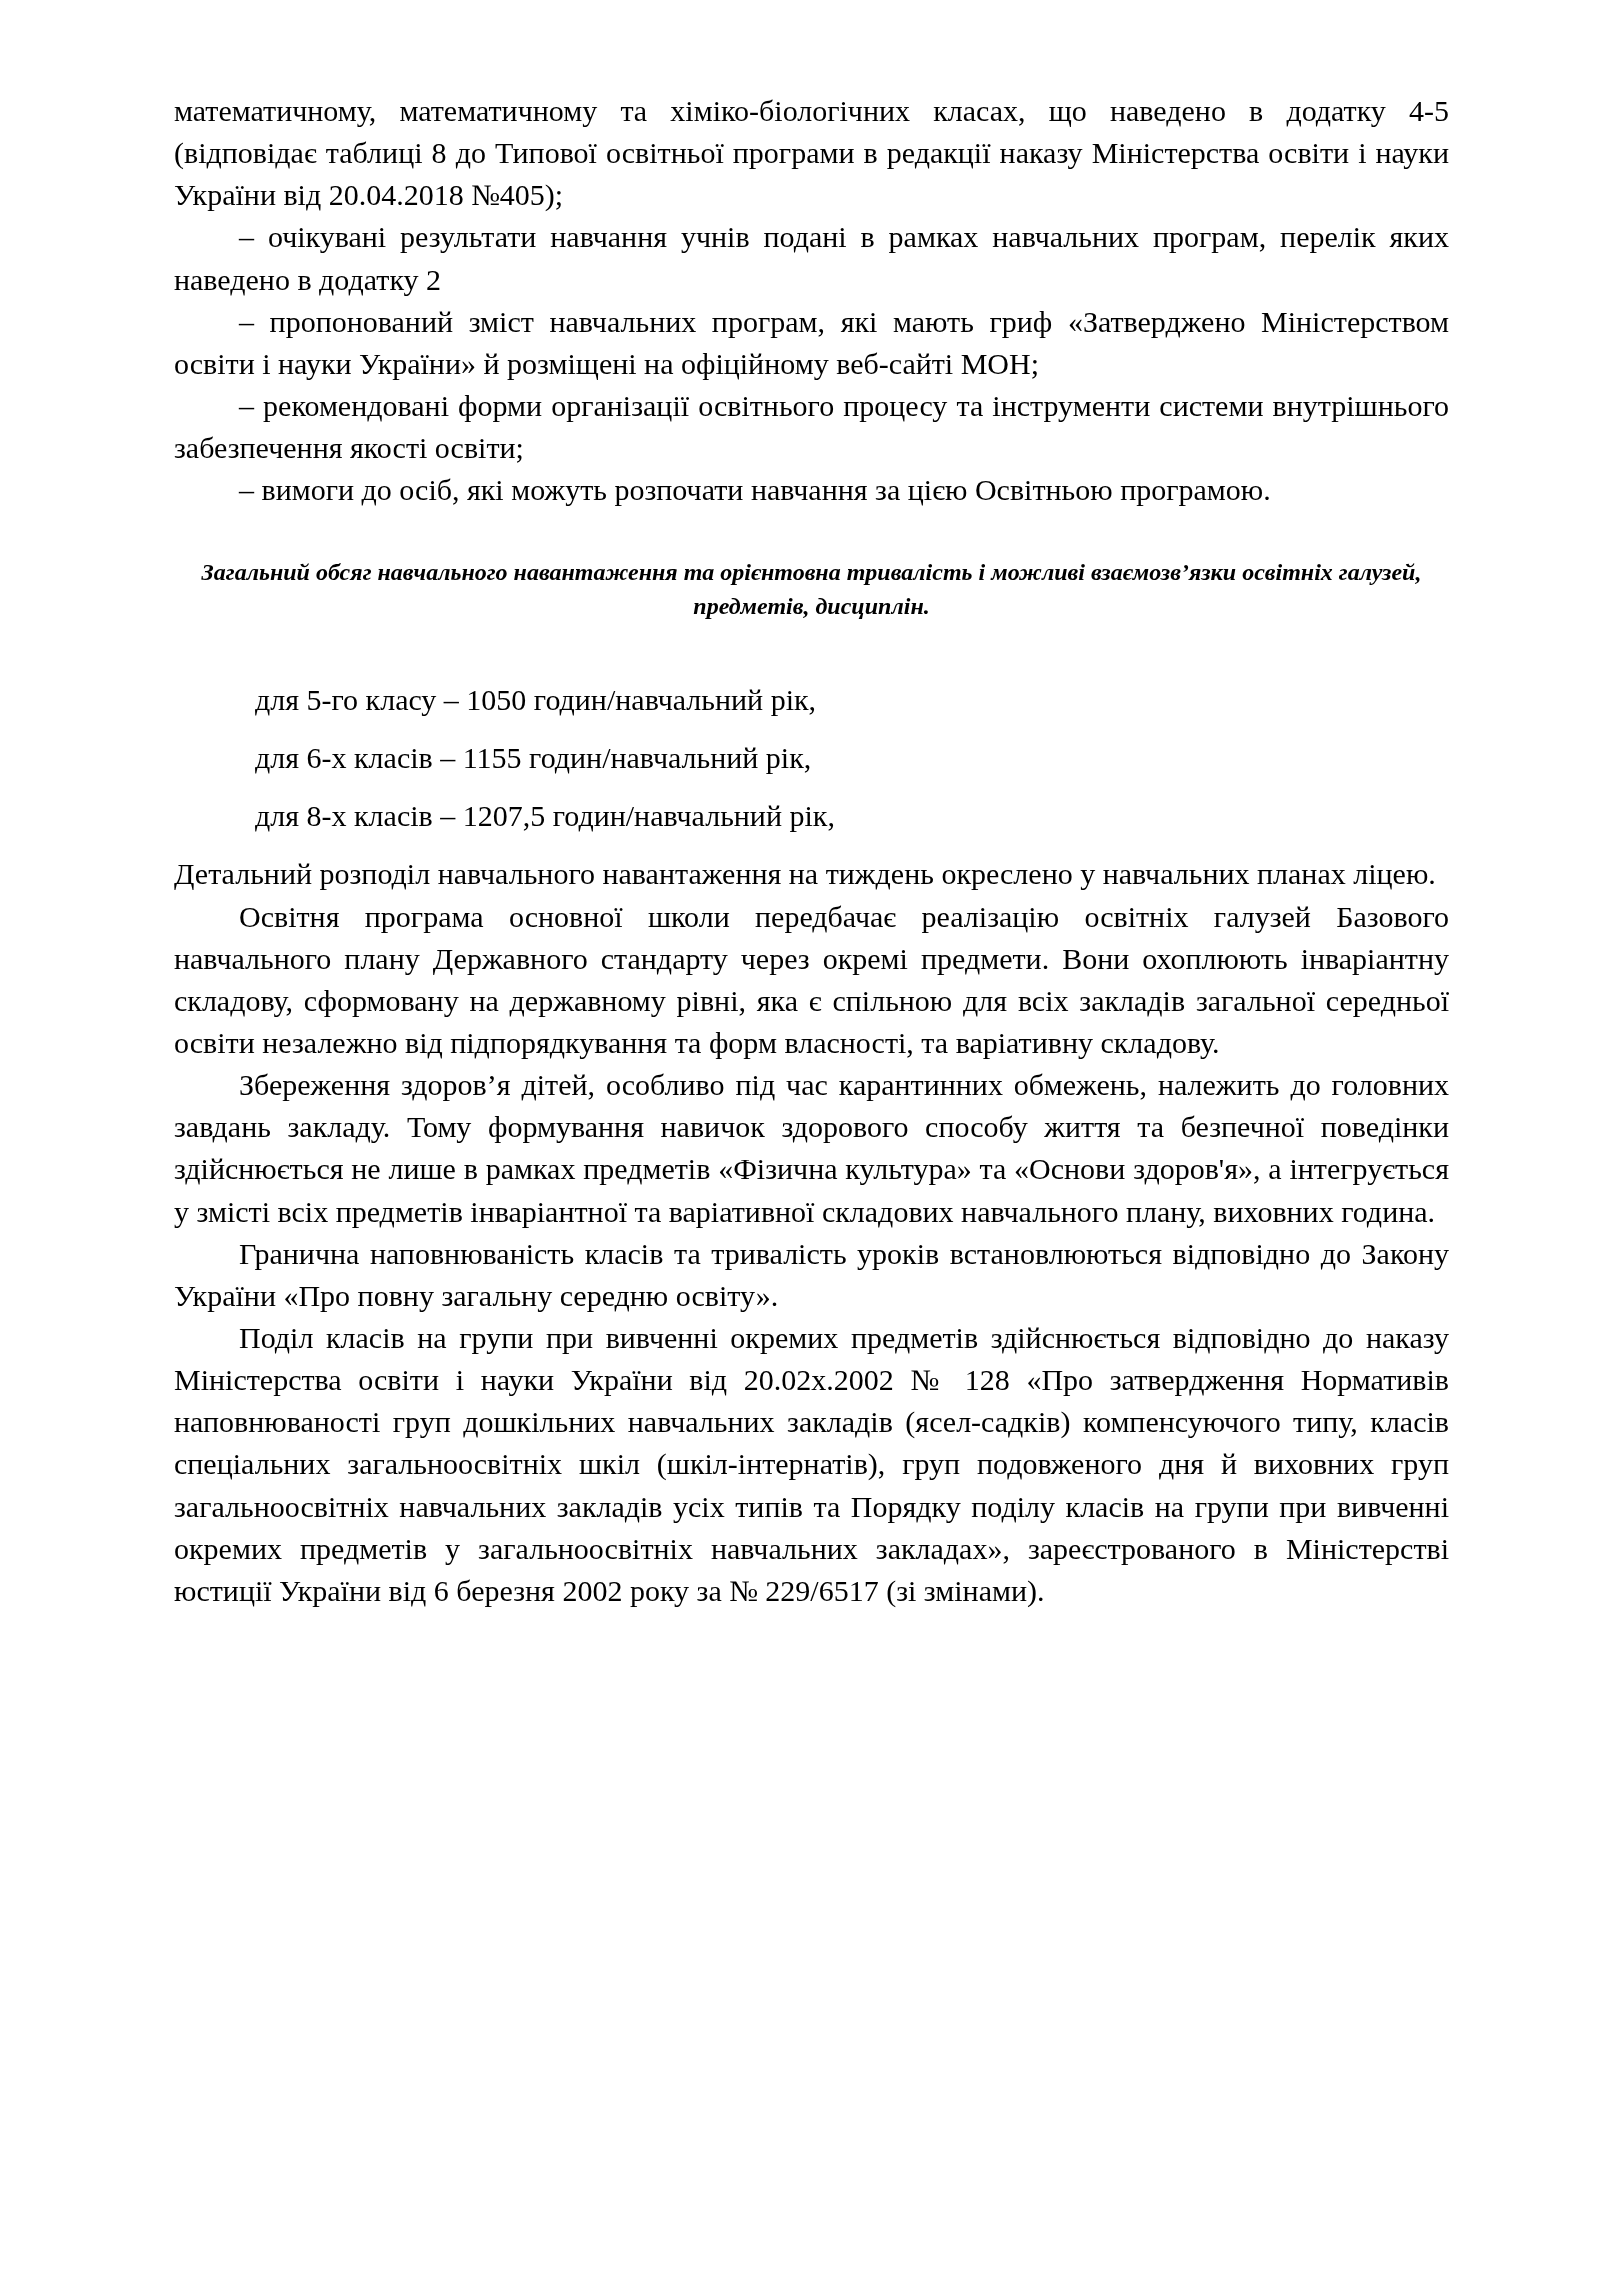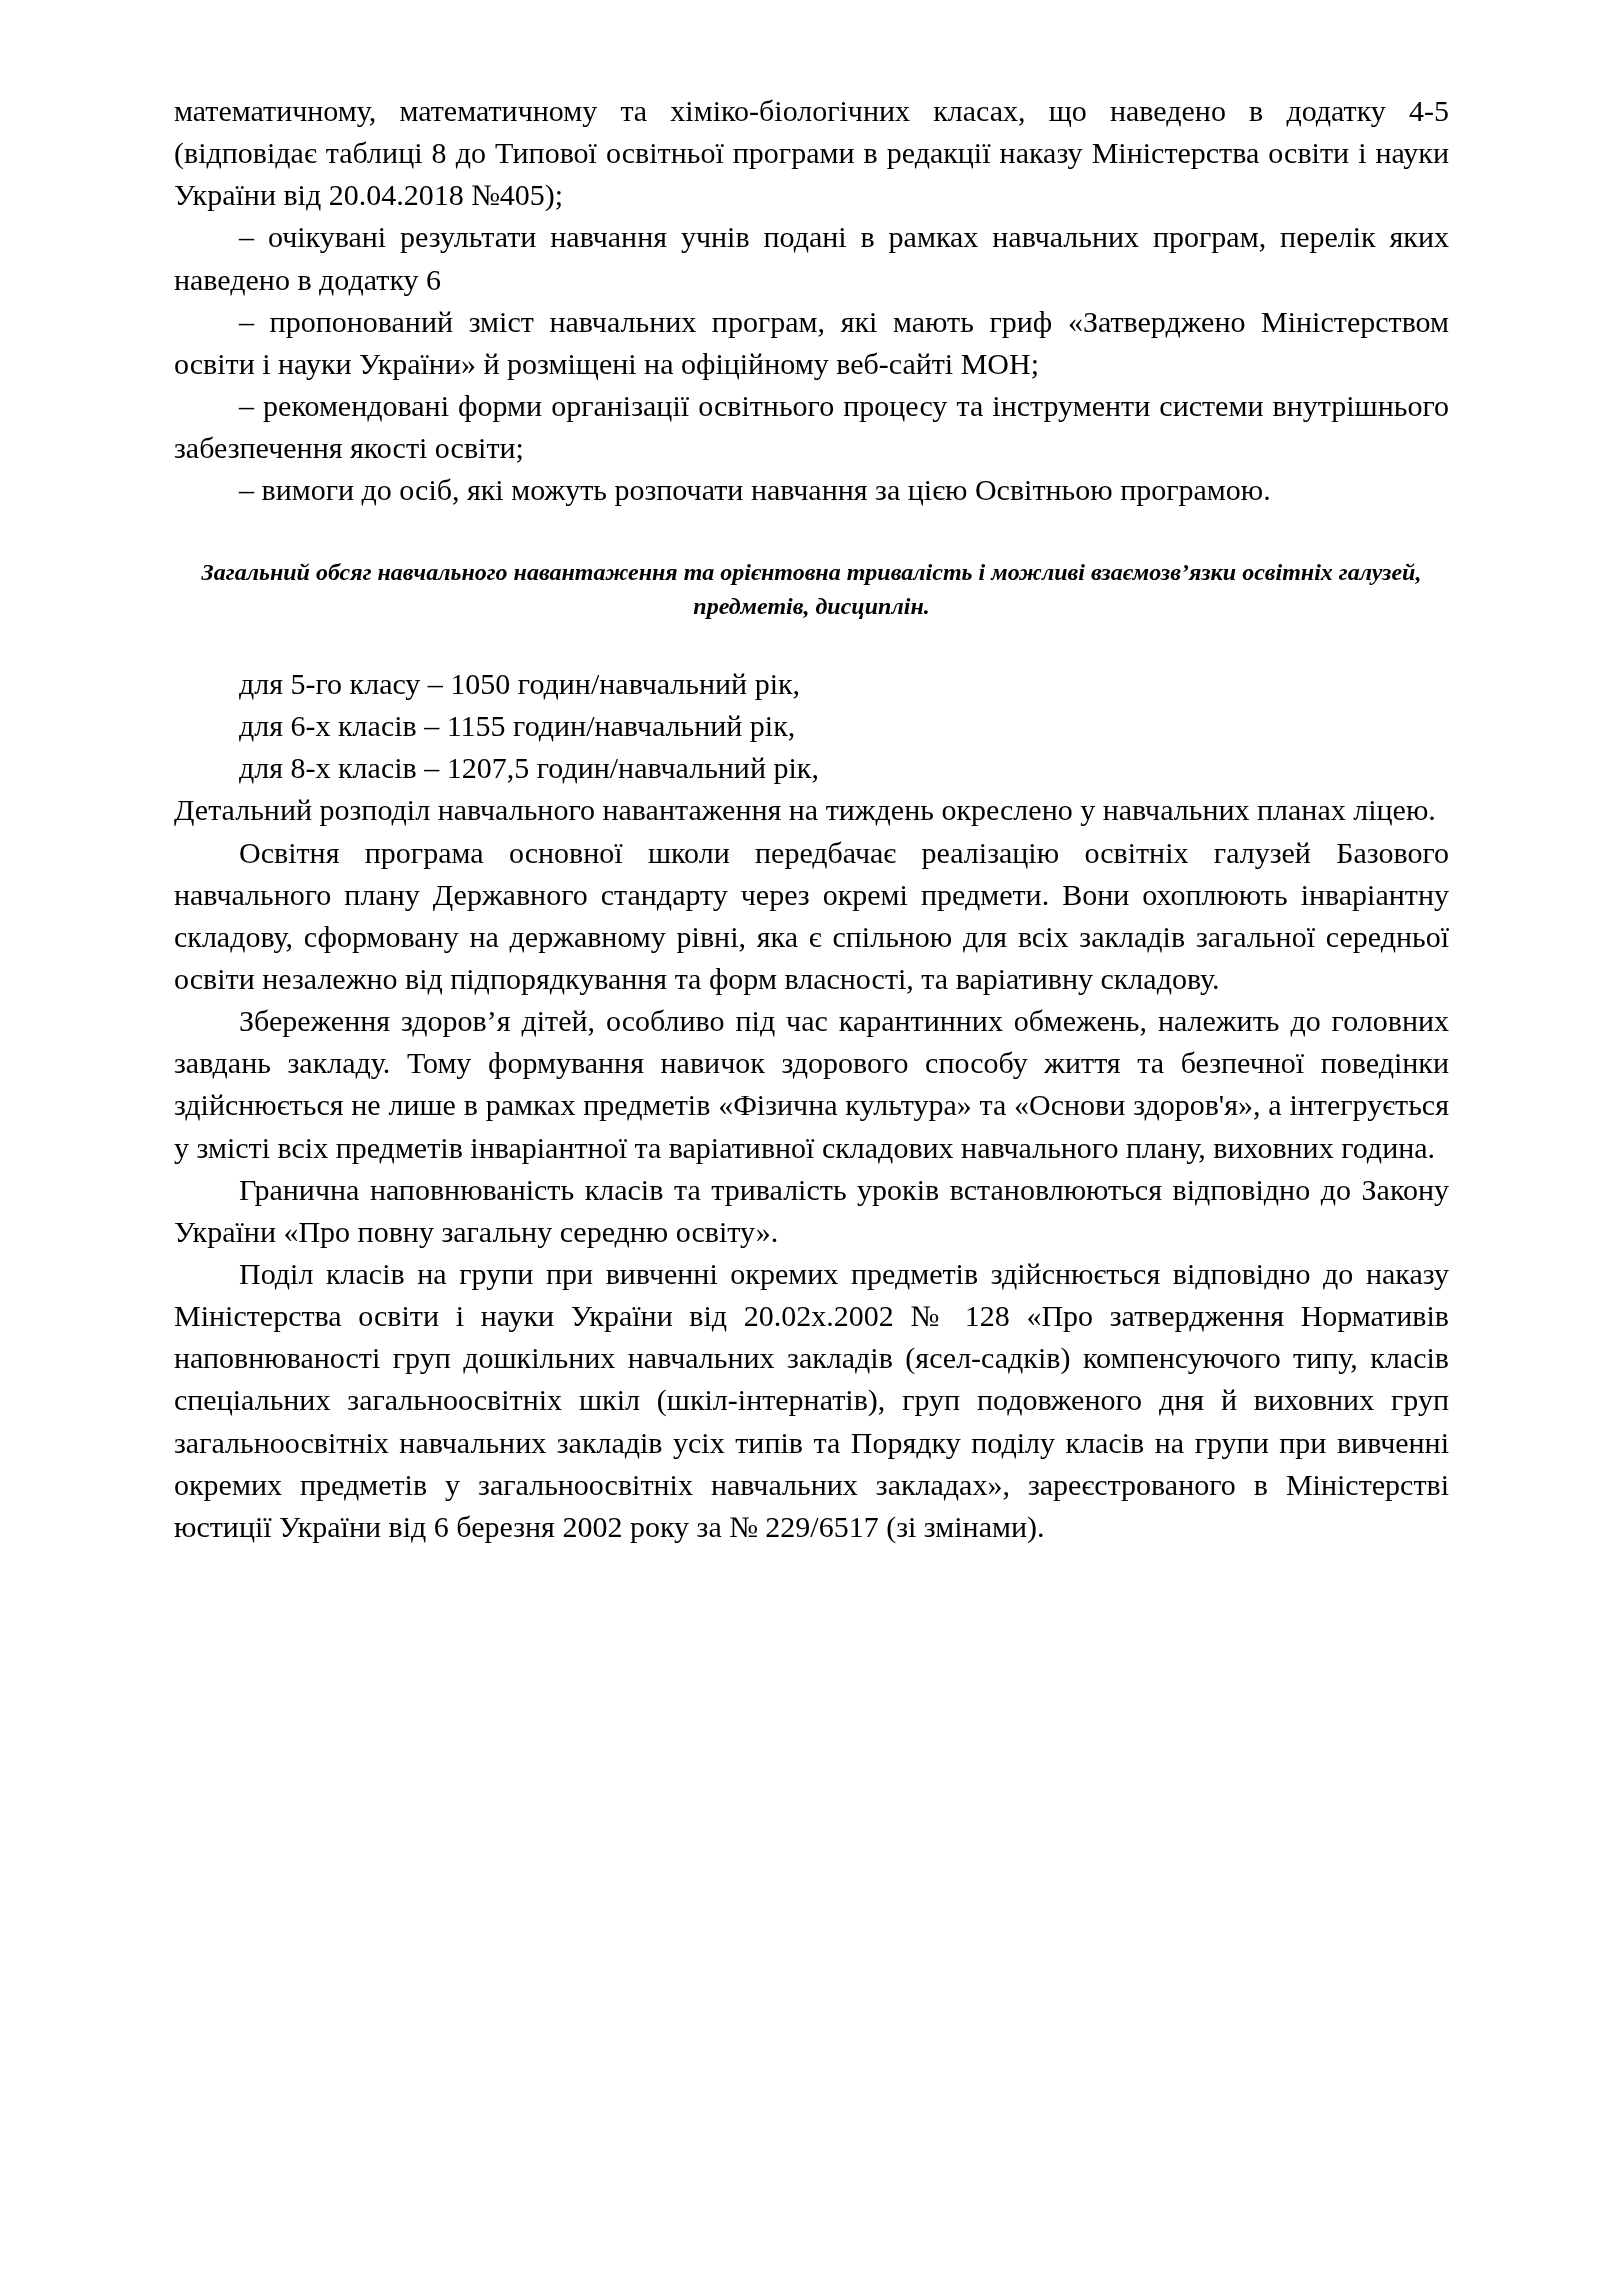--- a/index.html
+++ b/index.html
@@ -48,32 +48,32 @@
   .spacer-lg {
     height: 45px;
   }
   .spacer-md {
     height: 39px;
   }
   .list-line {
     font-size: 30px;
     line-height: 1.405;
     text-align: left;
-    margin: 0;
+    margin: 16px;
     text-indent: 65px;
   }
 </style>
 </head>
 <body>
 
 <div class="page">
 
   <p class="para noindent">математичному, математичному та хіміко-біологічних класах, що наведено в додатку 4-5 (відповідає таблиці 8 до Типової освітньої програми в редакції наказу Міністерства освіти і науки України від 20.04.2018 №405);</p>
 
-  <p class="para indent-dash">– очікувані результати навчання учнів подані в рамках навчальних програм, перелік яких наведено в додатку 6</p>
+  <p class="para indent-dash">– очікувані результати навчання учнів подані в рамках навчальних програм, перелік яких наведено в додатку 2</p>
 
   <p class="para indent-dash">– пропонований зміст навчальних програм, які мають гриф «Затверджено Міністерством освіти і науки України» й розміщені на офіційному веб-сайті МОН;</p>
 
   <p class="para indent-dash">– рекомендовані форми організації освітнього процесу та інструменти системи внутрішнього забезпечення якості освіти;</p>
 
   <p class="para indent-dash">– вимоги до осіб, які можуть розпочати навчання за цією Освітньою програмою.</p>
 
   <div class="spacer-lg"></div>
 
   <p class="heading">Загальний обсяг навчального навантаження та орієнтовна тривалість і можливі взаємозв’язки освітніх галузей, предметів, дисциплін.</p>

